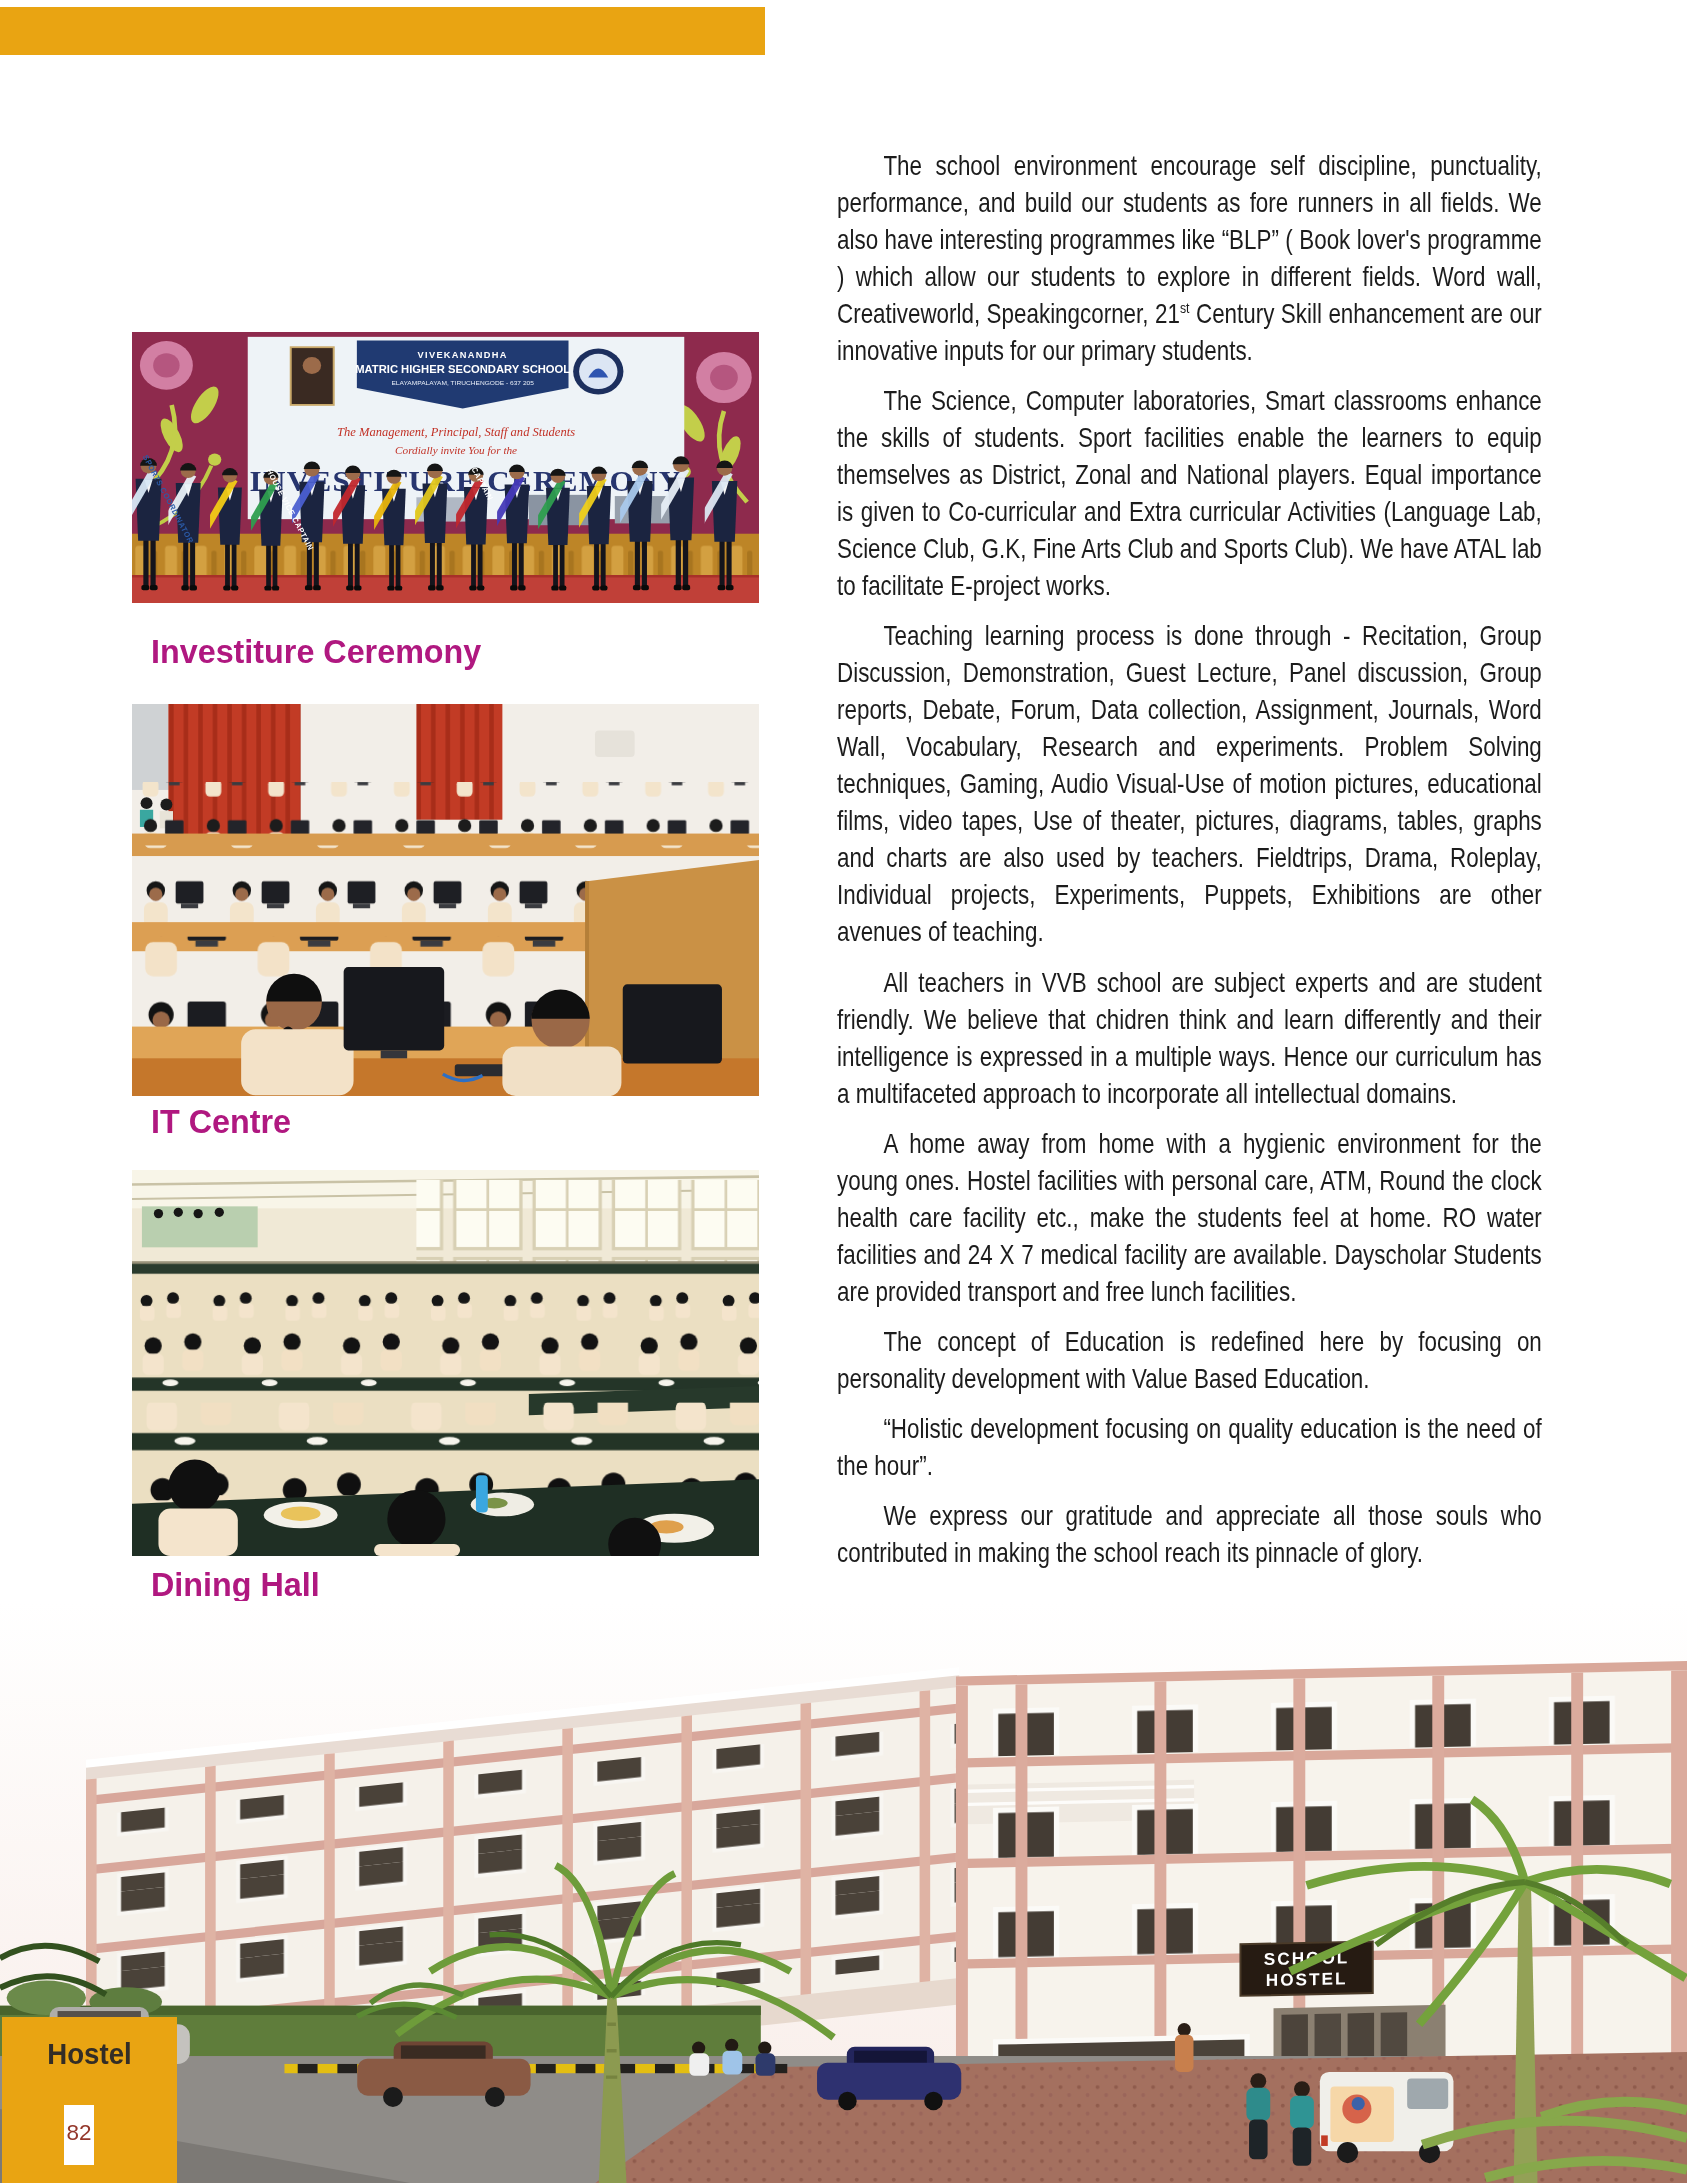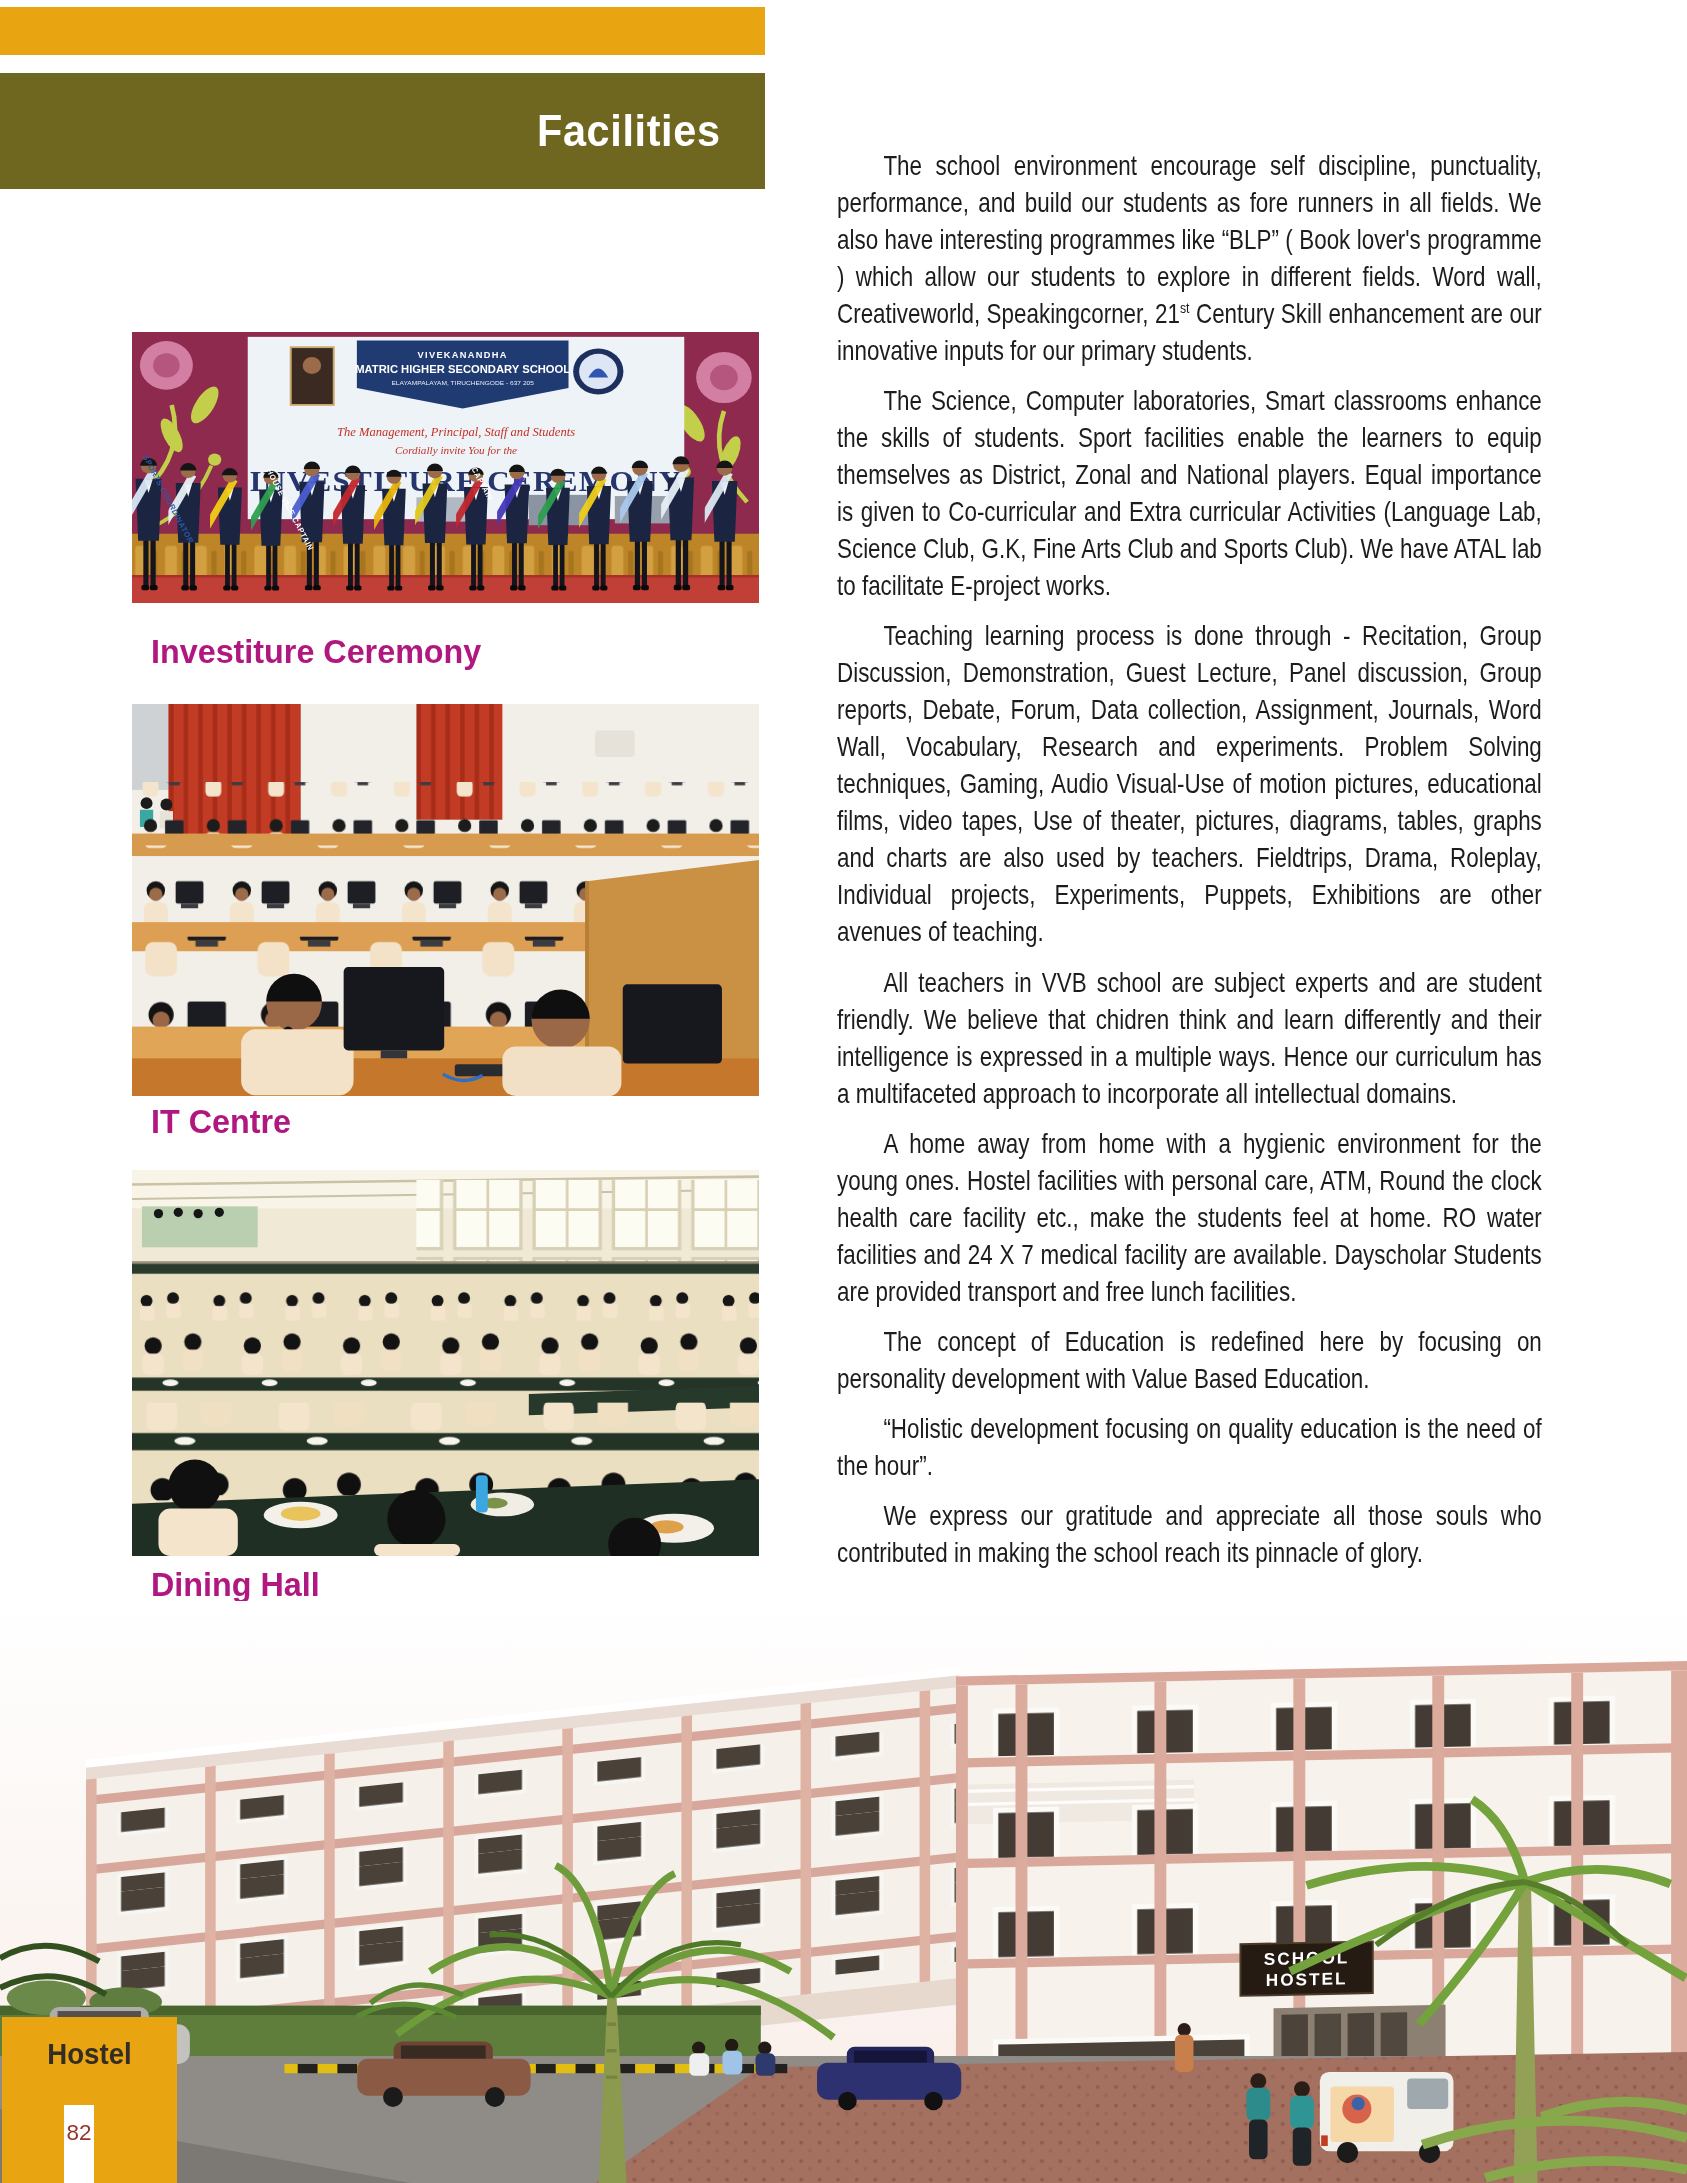--- a/index.html
+++ b/index.html
@@ -28,33 +28,30 @@
   .article p{margin:0 0 13.2px 0;font-size:28px;line-height:37px;color:#1C1C1C;
         text-align:justify;text-indent:58px;}
   .article sup{font-size:55%;line-height:0;}
   
   .hero{position:absolute;left:0;top:1601px;width:1687px;height:582px;}
   .hero svg{display:block;width:100%;height:100%;}
   
   .hostel-tag{position:absolute;left:2px;top:2017px;width:175px;height:166px;background:#E9A412;}
   .hostel-label{margin-top:20px;text-align:center;font-size:30px;font-weight:bold;color:#332D26;
         transform:scaleX(.92);transform-origin:center top;}
-  .pagenum-strip{position:absolute;left:62px;top:88px;width:30px;height:78px;background:#ffffff;text-align:center;}
+  .pagenum-strip{position:absolute;left:62px;top:88px;width:30px;height:60px;background:#ffffff;text-align:center;}
   .pagenum{display:inline-block;margin-top:14.6px;font-size:22.5px;color:#94372B;}
 </style>
 </head>
 <body>
 
 <div class="page">
 
   <div class="topbar"></div>
 
-  <div class="band">
-    <span class="title">Facilities</span>
-  </div>
 
   <figure class="photo" id="photo-investiture" style="margin:0">
     <svg viewBox="0 0 948 446" preserveAspectRatio="none">
       <defs>
         <pattern id="p1-goldcarve" width="45" height="85" patternUnits="userSpaceOnUse">
           <rect width="45" height="85" fill="#BD8527"></rect>
           <rect x="5" y="12" width="18" height="60" rx="5" fill="#D3A041"></rect>
           <rect x="30" y="20" width="8" height="45" rx="3" fill="#A8751F"></rect>
         </pattern>
         <symbol id="p1-fig" viewBox="0 0 60 270">

